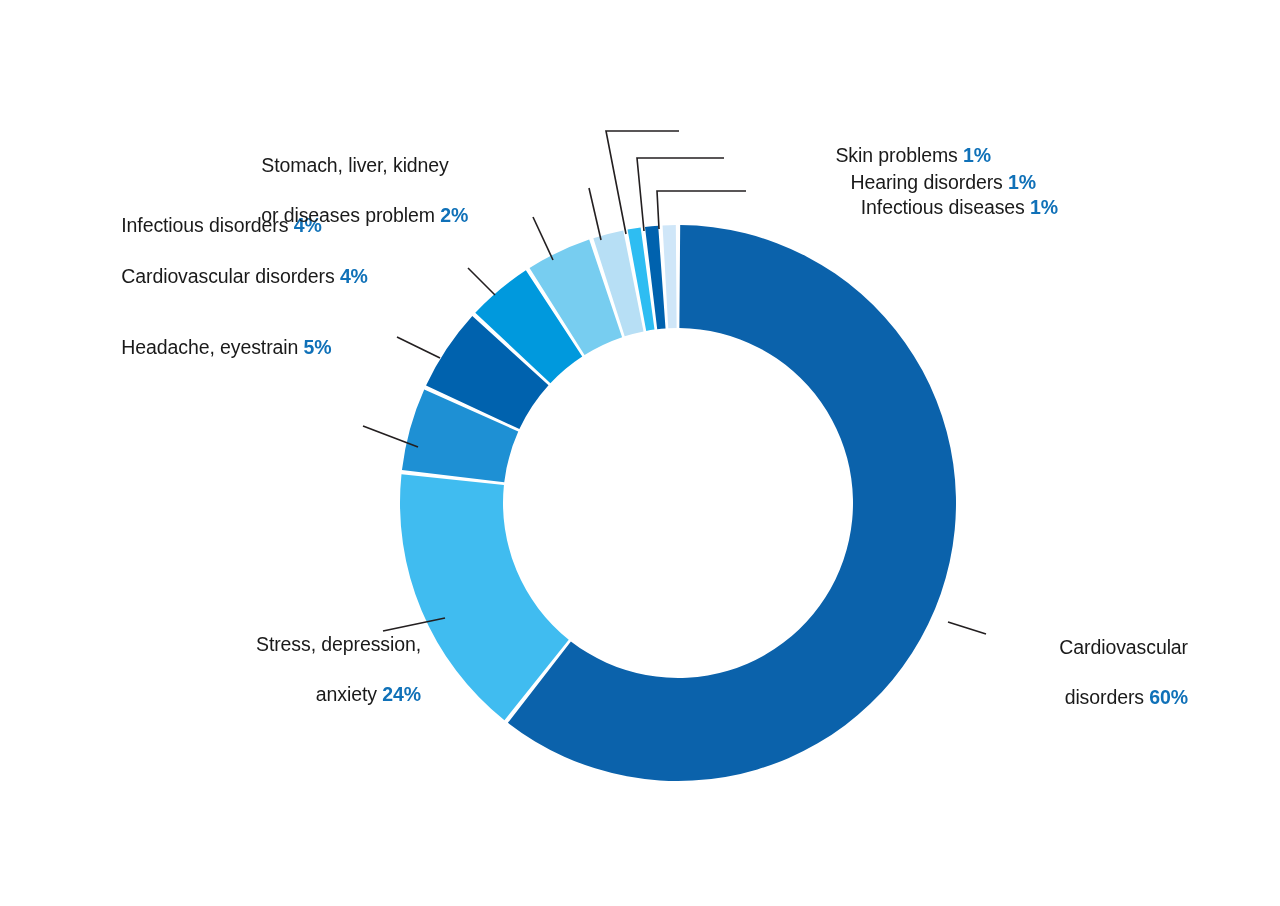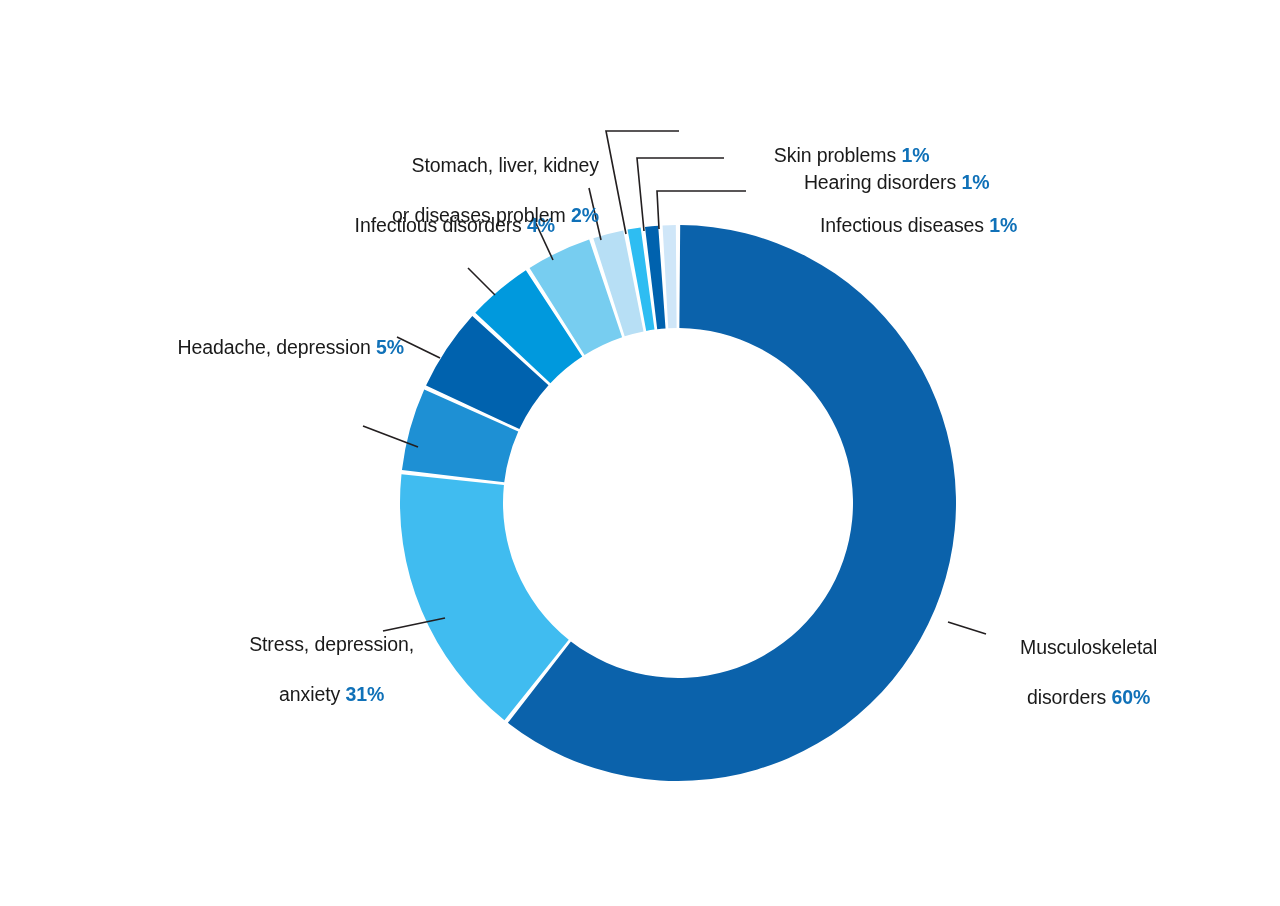--- a/index.html
+++ b/index.html
@@ -32,22 +32,22 @@
     font-size: 19.5px;
     line-height: 25px;
     color: #1a1a1a;
     white-space: pre;
     letter-spacing: -0.1px;
   }
   .label .pct {
     font-weight: bold;
     color: #1071b8;
   }
-  .label.right-align { text-align: right; }
-  .label.left-align  { text-align: center; }
+  .label.right-align { text-align: left; }
+  .label.left-align  { text-align: right; }
 </style>
 </head>
 <body>
 
 <div id="stage">
 
   <svg id="chart-svg" viewBox="0 0 1280 906">
     <g id="donut-slices">
         <path d="M 680.1833844470617 225.00857417474845 A 278 278 0 1 1 507.87335813546804 722.8656992982245 L 570.9058909126148 641.404666824422 A 175 175 0 1 0 679.3744326555245 328.0053974121618 Z" fill="#0b62ab"></path>
         <path d="M 504.4408459322158 720.1663418655735 A 278 278 0 0 1 401.4794258226332 474.35786221981016 L 503.93129323367197 484.96987729664306 A 175 175 0 0 0 568.7451368278337 639.7054310304869 Z" fill="#40bcf0"></path>
@@ -78,49 +78,52 @@
 
       <path d="M 626 234 L 606 131 L 679 131" fill="none" stroke="#231f20" stroke-width="1.6"></path>
 
       <path d="M 644 231 L 637 158 L 724 158" fill="none" stroke="#231f20" stroke-width="1.6"></path>
 
       <path d="M 659 229 L 657 191 L 746 191" fill="none" stroke="#231f20" stroke-width="1.6"></path>
     </g>
   </svg>
 
   <div class="label left-align" style="left:968px; top:610px; width:220px;">
-    <span>Musculoskeletal</span><br>
+    <span>Cardiovascular</span><br>
     <span>disorders </span><span class="pct">60%</span>
   </div>
 
   <div class="label left-align" style="left:221px; top:607px; width:200px;">
     <span>Stress, depression,</span><br>
-    <span>anxiety </span><span class="pct">31%</span>
+    <span>anxiety </span><span class="pct">24%</span>
   </div>
 
 
   <div class="label right-align" style="left:100px; top:310px; width:304px;">
-    <span>Headache, depression </span><span class="pct">5%</span>
+    <span>Headache, eyestrain </span><span class="pct">5%</span>
   </div>
 
+  <div class="label right-align" style="left:100px; top:239px; width:390px;">
+    <span>Cardiovascular disorders </span><span class="pct">4%</span>
+  </div>
 
   <div class="label right-align" style="left:100px; top:188px; width:455px;">
     <span>Infectious disorders </span><span class="pct">4%</span>
   </div>
 
   <div class="label right-align" style="left:240px; top:128px; width:359px;">
     <span>Stomach, liver, kidney</span><br>
     <span>or diseases problem </span><span class="pct">2%</span>
   </div>
 
   <div class="label left-align" style="left:691px; top:118px; width:300px;">
     <span>Skin problems </span><span class="pct">1%</span>
   </div>
 
   <div class="label left-align" style="left:736px; top:145px; width:300px;">
     <span>Hearing disorders </span><span class="pct">1%</span>
   </div>
 
-  <div class="label left-align" style="left:758px; top:188px; width:300px;">
+  <div class="label left-align" style="left:758px; top:170px; width:300px;">
     <span>Infectious diseases </span><span class="pct">1%</span>
   </div>
 
 </div>
 
 </body></html>

